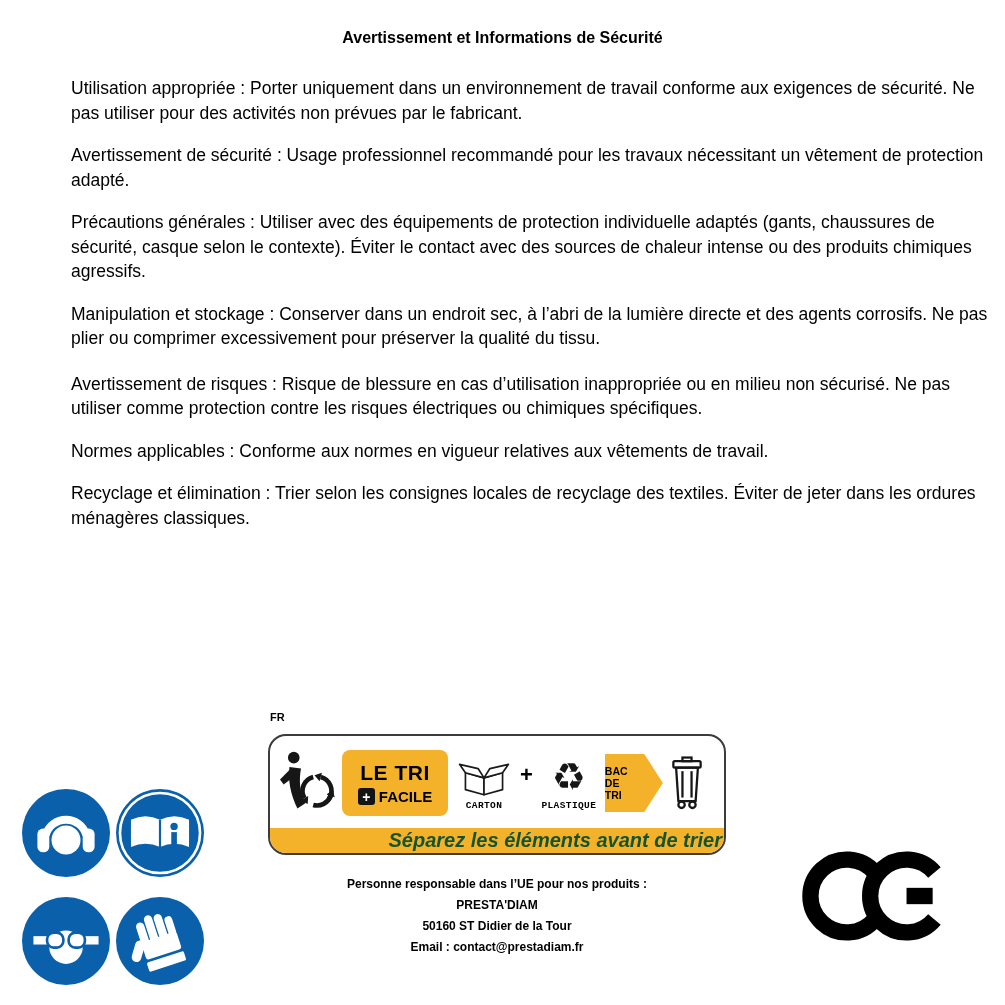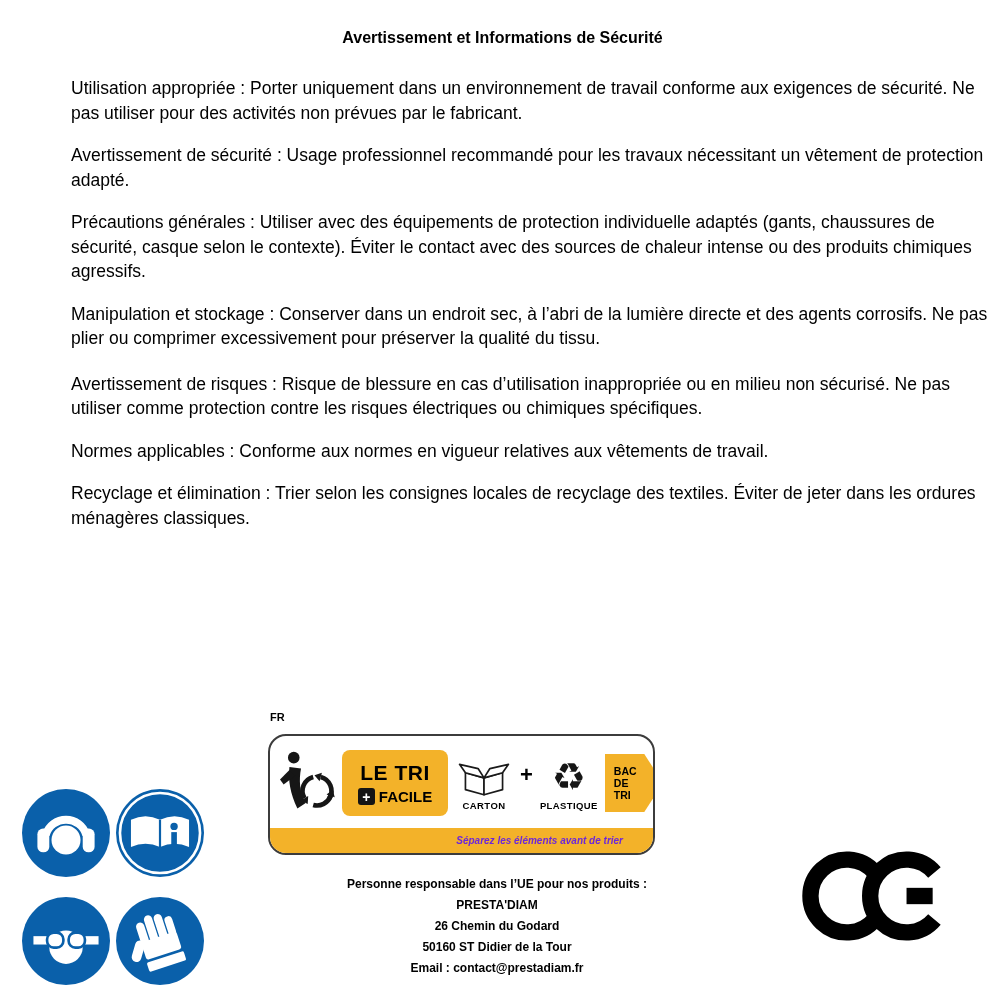--- a/index.html
+++ b/index.html
@@ -22,21 +22,21 @@
   
   .icon-grid {
     position:absolute; left:22px; top:789px;
     display:grid; grid-template-columns:88px 88px; column-gap:6px; row-gap:20px;
   }
   .m-icon { width:88px; height:88px; display:block; }
 
   
   .fr-code { position:absolute; left:270px; top:711px; font-size:11px; font-weight:bold; }
   .tri-box {
-    position:absolute; left:268px; top:734px; width:387px; height:121px;
+    position:absolute; left:268px; top:734px; width:458px; height:121px;
     border:2px solid #3c3c3c; border-radius:18px; background:#fff;
     overflow:hidden; display:flex; flex-direction:column;
   }
   .tri-top { flex:1; display:flex; align-items:center; gap:4px; padding:2px 8px 0 10px; }
   .triman { width:58px; height:70px; flex:none; }
   .letri {
     width:106px; height:66px; background:#f3b229; border-radius:8px; flex:none;
     display:flex; flex-direction:column; align-items:center; justify-content:center; gap:3px;
   }
   .letri-line1 { font-size:21px; font-weight:800; letter-spacing:.5px; }
@@ -44,33 +44,33 @@
   .plus-square {
     width:17px; height:17px; background:#141414; color:#fff; border-radius:3px;
     display:flex; align-items:center; justify-content:center;
     font-size:14px; font-weight:bold; line-height:1;
   }
   .letri-facile { font-size:15px; font-weight:700; }
   .material { width:64px; display:flex; flex-direction:column; align-items:center; gap:2px; flex:none; }
   .material .icon-zone { height:42px; display:flex; align-items:center; justify-content:center; }
   .carton { width:54px; height:44px; }
   .recycle-glyph { font-size:38px; line-height:40px; color:#161616; }
-  .material-label { font-size:9.5px; font-weight:bold; letter-spacing:.4px; }
+  .material-label { font-size:9.5px; font-weight:bold; letter-spacing:.4px;font-family:Liberation Mono, monospace; }
   .mat-plus { font-size:22px; font-weight:bold; margin:0 0 16px 0; flex:none; }
   .bac-arrow {
     width:58px; height:58px; background:#f3b229; flex:none;
     clip-path:polygon(0 0, 68% 0, 100% 50%, 68% 100%, 0 100%);
     display:flex; flex-direction:column; justify-content:center;
-    padding-left:9px; font-size:10.5px; font-weight:800; line-height:1.15;
+    padding-left:0; font-size:10.5px; font-weight:800; line-height:1.15;
   }
   .bin { width:40px; height:58px; flex:none; }
   .tri-footer {
     height:25px; background:#f3b229; flex:none;
-    display:flex; align-items:center; justify-content:flex-end; padding-right:30px;
-    font-size:10px; font-weight:bold; font-style:italic; color:#6d28d9;
+    display:flex; align-items:center; justify-content:flex-end; padding-right:2px;
+    font-size:20px; font-weight:bold; font-style:italic; color:#14532d;
   }
 
   .address {
     position:absolute; left:267px; top:874px; width:460px;
     text-align:center; font-size:12px; line-height:21px; font-weight:bold;
   }
 
   .ce { position:absolute; left:802px; top:851px; width:140px; height:90px; }
 </style>
 </head>
@@ -201,21 +201,20 @@
         </g>
       </svg>
     </div>
 
     <div class="tri-footer">Séparez les éléments avant de trier</div>
   </div>
 
   <div class="address">
     <div>Personne responsable dans l’UE pour nos produits :</div>
     <div>PRESTA'DIAM</div>
-    <div>26 Chemin du Godard</div>
     <div>50160 ST Didier de la Tour</div>
     <div>Email : contact@prestadiam.fr</div>
   </div>
 
   <svg class="ce" viewBox="0 0 150 96">
     <g fill="none" stroke="#000" stroke-width="17.5" stroke-linecap="butt">
       <path d="M 77.9 22.9 A 39 39 0 1 0 77.9 73.1"></path>
       <path d="M 141.9 22.9 A 39 39 0 1 0 141.9 73.1"></path>
       <path d="M 112 48 L 140 48"></path>
     </g>

